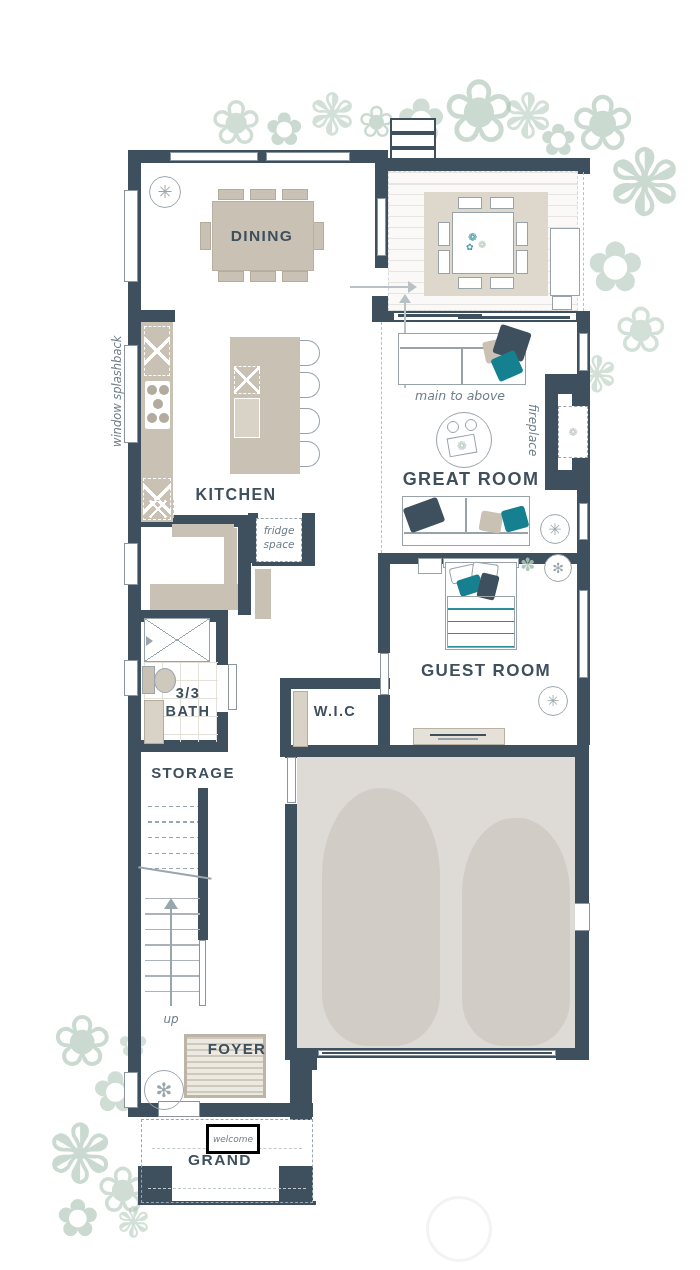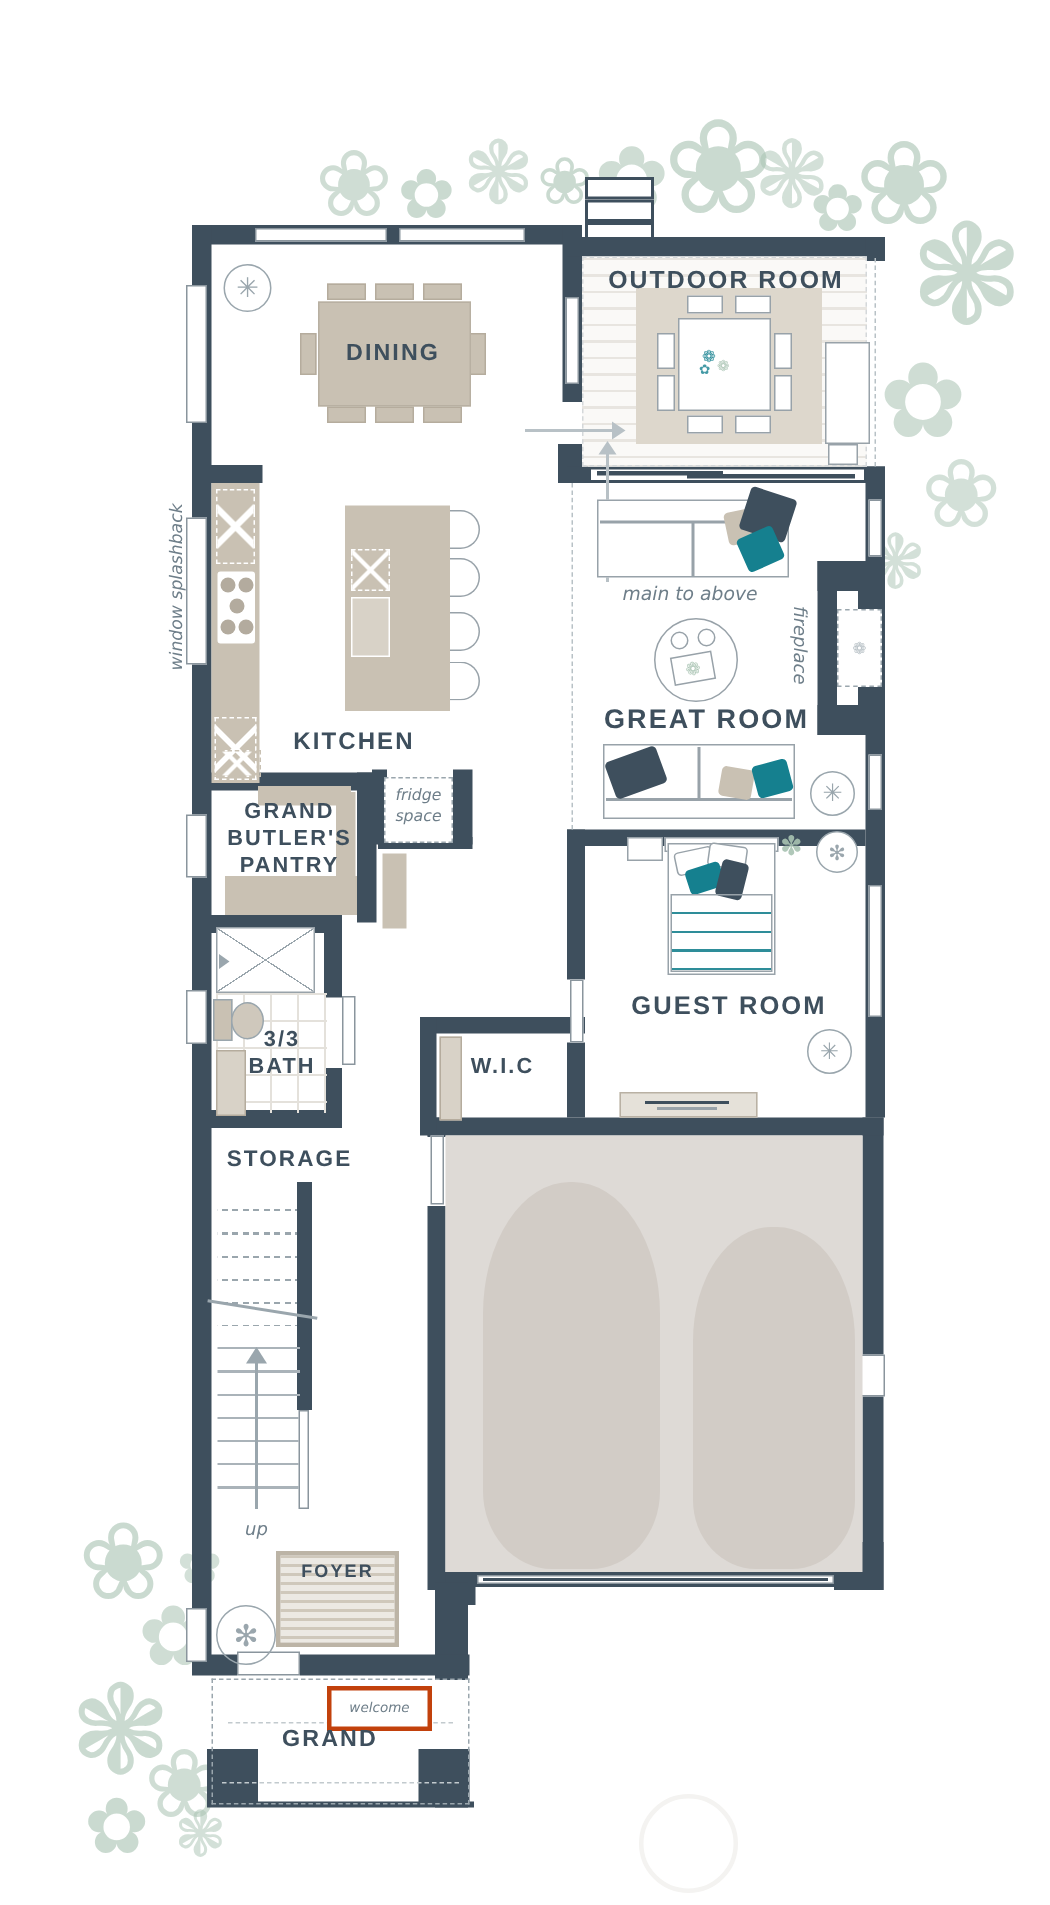--- a/index.html
+++ b/index.html
@@ -158,21 +158,20 @@
   <div class="furn" style="left:438px;top:222px;width:12px;height:24px"></div>
   <div class="furn" style="left:438px;top:250px;width:12px;height:24px"></div>
   <div class="furn" style="left:516px;top:222px;width:12px;height:24px"></div>
   <div class="furn" style="left:516px;top:250px;width:12px;height:24px"></div>
   <div class="furn" style="left:452px;top:212px;width:62px;height:62px"></div>
   <span class="plant" style="left:468px;top:232px;font-size:11px;color:#15808F;opacity:.9">❁</span>
   <span class="plant" style="left:478px;top:240px;font-size:10px;opacity:.9">❁</span>
   <span class="plant" style="left:466px;top:243px;font-size:9px;color:#15808F;opacity:.8">✿</span>
   <div class="furn" style="left:550px;top:228px;width:30px;height:68px"></div>
   <div class="furn" style="left:552px;top:296px;width:20px;height:14px"></div>
-  <div class="label" style="left:396px;top:177px;width:176px;font-size:16.5px">OUTDOOR ROOM</div>
 
   <div class="arrow-line" style="left:350px;top:286px;width:60px;height:2px"></div>
   <div class="tri" style="left:408px;top:281px;border-top:6px solid transparent;border-bottom:6px solid transparent;border-left:9px solid #B8C1C6"></div>
   <div class="arrow-line" style="left:404px;top:302px;width:2px;height:86px"></div>
   <div class="tri" style="left:399px;top:294px;border-left:6px solid transparent;border-right:6px solid transparent;border-bottom:9px solid #B8C1C6"></div>
 
   <div class="beige" style="left:141px;top:322px;width:32px;height:200px"></div>
   <div class="sinkx" style="left:144px;top:326px;width:26px;height:50px"></div>
   <div class="furn" style="left:144px;top:380px;width:27px;height:50px;border-color:#C9C1B3;border-radius:3px"></div>
   <div class="burner" style="left:147px;top:385px"></div>
@@ -220,21 +219,20 @@
   <div class="wall" style="left:572px;top:458px;width:18px;height:12px"></div>
   <div style="position:absolute;left:558px;top:406px;width:30px;height:52px;background:#fff;border:1px dashed #9AA6AD;box-sizing:border-box;display:flex;align-items:center;justify-content:center">
       <span class="plant" style="position:static;font-size:11px;color:#B8C1C6">❁</span>
     </div>
   <div class="vtext ann" style="left:540px;top:404px;transform:rotate(90deg);font-size:12px">fireplace</div>
 
   <div class="sinkx" style="left:142px;top:500px;width:32px;height:18px;border-color:#C9C1B3"></div>
   <div class="beige" style="left:172px;top:524px;width:62px;height:13px"></div>
   <div class="beige" style="left:224px;top:528px;width:13px;height:80px"></div>
   <div class="beige" style="left:150px;top:584px;width:88px;height:26px"></div>
-  <div class="label" style="left:143px;top:532px;width:100px;font-size:14.5px">GRAND BUTLER'S PANTRY</div>
   <div style="position:absolute;left:256px;top:518px;width:46px;height:44px;background:#fff;border:1.5px dashed #9AA6AD;box-sizing:border-box"></div>
   <div class="ann" style="left:256px;top:524px;width:46px;font-size:10.5px;line-height:1.3">fridge space</div>
   <div class="beige" style="left:254px;top:568px;width:16px;height:50px;border:1px solid #fff"></div>
 
   <div class="tile" style="left:144px;top:662px;width:74px;height:80px"></div>
   <div class="furn showerx" style="left:144px;top:618px;width:66px;height:44px"></div>
   <div class="tri" style="left:146px;top:636px;border-top:5px solid transparent;border-bottom:5px solid transparent;border-left:7px solid #9AA6AD"></div>
   <div class="beige" style="left:142px;top:666px;width:11px;height:26px;border:1px solid #9AA6AD"></div>
   <div style="position:absolute;left:154px;top:668px;width:20px;height:23px;background:#CFC8BC;border:1px solid #9AA6AD;border-radius:50%"></div>
   <div class="beige" style="left:144px;top:700px;width:18px;height:42px;background:#D8D2C7;border:1px solid #B5AC9D"></div>
@@ -266,26 +264,26 @@
   <div class="win" style="left:199px;top:940px;width:7px;height:66px"></div>
   <div class="arrow-line" style="left:170px;top:906px;width:2px;height:100px;background:#9AA6AD"></div>
   <div class="tri" style="left:164px;top:898px;border-left:7px solid transparent;border-right:7px solid transparent;border-bottom:11px solid #9AA6AD"></div>
   <div class="ann" style="left:156px;top:1012px;width:30px;font-size:12px">up</div>
 
   <div style="position:absolute;left:297px;top:757px;width:278px;height:291px;background:#DEDAD6"></div>
   <div class="car" style="left:322px;top:788px;width:118px;height:258px;border-radius:58px 58px 46px 46px / 88px 88px 52px 52px"></div>
   <div class="car" style="left:462px;top:818px;width:108px;height:228px;border-radius:52px 52px 42px 42px / 76px 76px 46px 46px"></div>
 
   <div style="position:absolute;left:184px;top:1034px;width:82px;height:64px;border:3px solid #BCB4A6;box-sizing:border-box;background:repeating-linear-gradient(to bottom,#CFC8BB 0 2px,#ECE9E3 2px 6px)"></div>
-  <div class="label" style="left:188px;top:1040px;width:74px;font-size:12px">FOYER</div>
+  <div class="label" style="left:200px;top:1040px;width:74px;font-size:15px">FOYER</div>
   <div class="medallion" style="left:144px;top:1070px;width:40px;height:40px;font-size:20px;background:transparent">✻</div>
 
   <div style="position:absolute;left:141px;top:1119px;width:172px;height:84px;border:1.5px dashed #9AA6AD;box-sizing:border-box"></div>
   <div class="dash-h" style="left:152px;top:1148px;width:150px;border-color:#C2CACE"></div>
   <div class="dash-h" style="left:148px;top:1188px;width:158px;border-color:#C2CACE"></div>
-  <div style="position:absolute;left:218px;top:1124px;width:70px;height:30px;background:#fff;border:3px solid #c2410c;box-sizing:border-box;display:flex;align-items:center;justify-content:center">
+  <div style="position:absolute;left:206px;top:1124px;width:54px;height:30px;background:#fff;border:3px solid #000000;box-sizing:border-box;display:flex;align-items:center;justify-content:center">
     <span class="ann" style="position:static;font-size:9px">welcome</span>
   </div>
   <div class="label" style="left:172px;top:1150px;width:96px;font-size:15.5px">GRAND</div>
 
   <div style="position:absolute;left:426px;top:1196px;width:60px;height:60px;border:3px solid #F4F3F1;border-radius:50%"></div>
 
 </div>
 
 </body></html>

